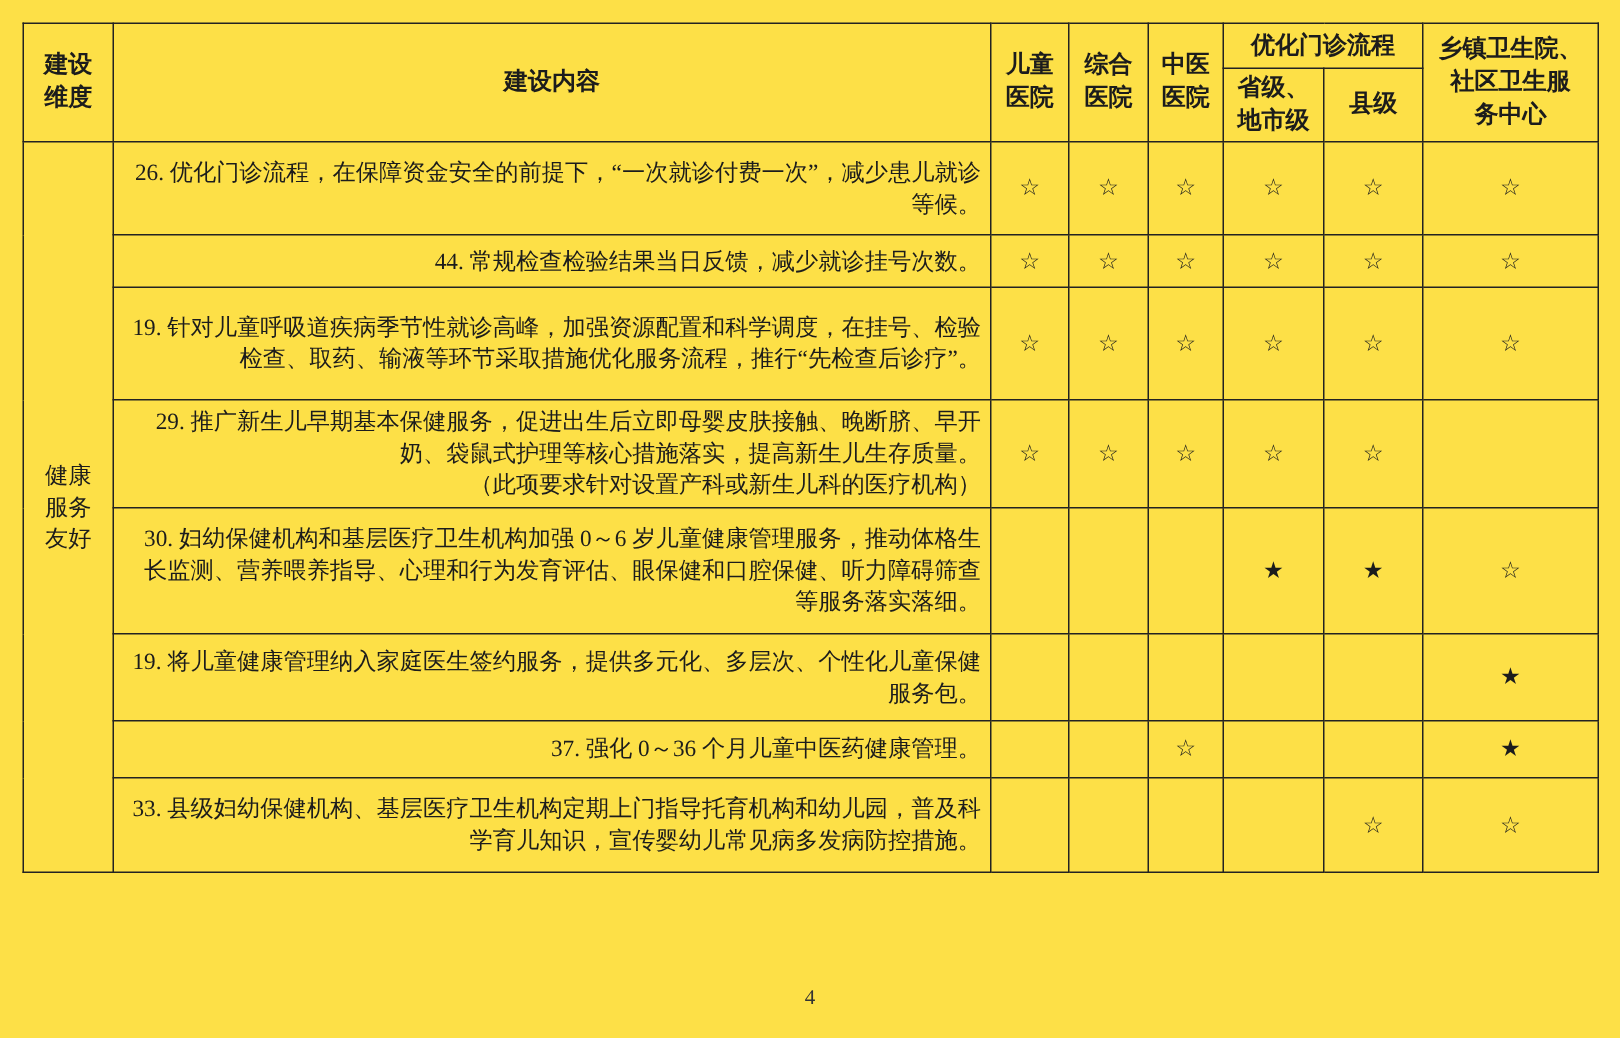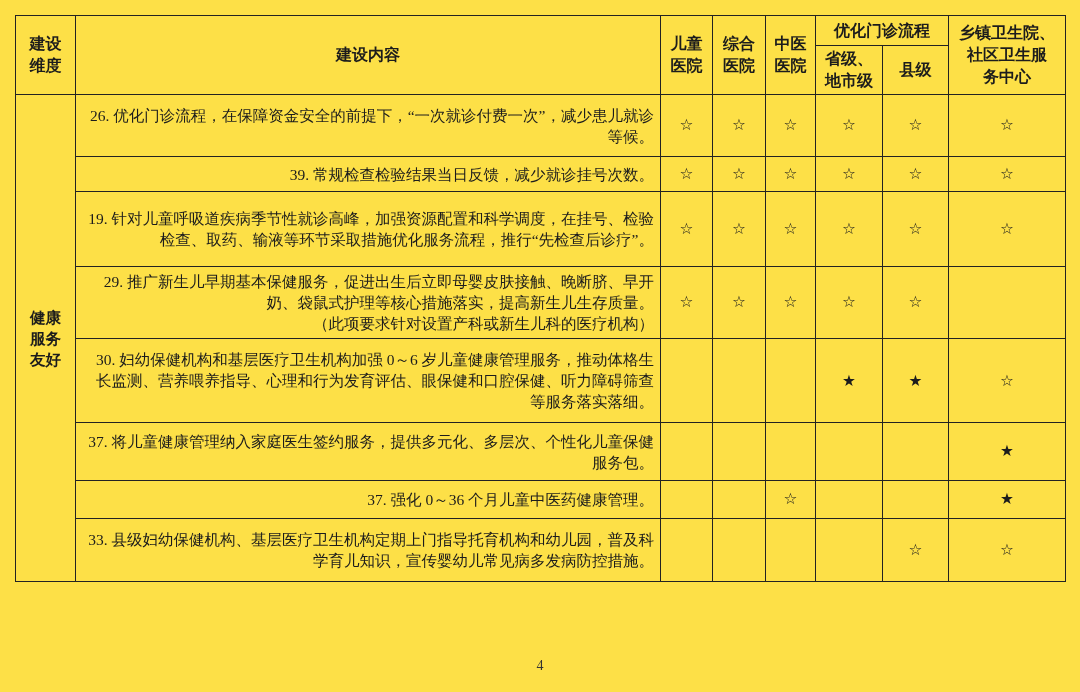--- a/index.html
+++ b/index.html
@@ -30,21 +30,21 @@
   }
   .doc-table th {
     font-weight: bold;
     text-align: center;
     white-space: pre-line;
     line-height: 22px;
     font-size: 16px;
     padding: 2px 2px;
   }
   .dimension-cell {
-    font-weight: bold;
+    font-weight: normal;
     text-align: center;
     white-space: pre-line;
     font-size: 16px;
     line-height: 26px;
   }
   .content-cell {
     text-align: right;
     padding: 4px 6px 4px 8px;
     white-space: pre-line;
   }
@@ -118,21 +118,21 @@
 友好</td>
         <td class="content-cell">26. 优化门诊流程，在保障资金安全的前提下，“一次就诊付费一次”，减少患儿就诊等候。</td>
         <td class="star-cell">☆</td>
         <td class="star-cell">☆</td>
         <td class="star-cell">☆</td>
         <td class="star-cell">☆</td>
         <td class="star-cell">☆</td>
         <td class="star-cell">☆</td>
       </tr>
       <tr class="r1">
-        <td class="content-cell">39. 常规检查检验结果当日反馈，减少就诊挂号次数。</td>
+        <td class="content-cell">44. 常规检查检验结果当日反馈，减少就诊挂号次数。</td>
         <td class="star-cell">☆</td>
         <td class="star-cell">☆</td>
         <td class="star-cell">☆</td>
         <td class="star-cell">☆</td>
         <td class="star-cell">☆</td>
         <td class="star-cell">☆</td>
       </tr>
       <tr class="r2">
         <td class="content-cell">19. 针对儿童呼吸道疾病季节性就诊高峰，加强资源配置和科学调度，在挂号、检验检查、取药、输液等环节采取措施优化服务流程，推行“先检查后诊疗”。</td>
         <td class="star-cell">☆</td>
@@ -155,21 +155,21 @@
       <tr class="r4">
         <td class="content-cell">30. 妇幼保健机构和基层医疗卫生机构加强 0～6 岁儿童健康管理服务，推动体格生长监测、营养喂养指导、心理和行为发育评估、眼保健和口腔保健、听力障碍筛查等服务落实落细。</td>
         <td class="star-cell"></td>
         <td class="star-cell"></td>
         <td class="star-cell"></td>
         <td class="star-cell">★</td>
         <td class="star-cell">★</td>
         <td class="star-cell">☆</td>
       </tr>
       <tr class="r5">
-        <td class="content-cell">37. 将儿童健康管理纳入家庭医生签约服务，提供多元化、多层次、个性化儿童保健服务包。</td>
+        <td class="content-cell">19. 将儿童健康管理纳入家庭医生签约服务，提供多元化、多层次、个性化儿童保健服务包。</td>
         <td class="star-cell"></td>
         <td class="star-cell"></td>
         <td class="star-cell"></td>
         <td class="star-cell"></td>
         <td class="star-cell"></td>
         <td class="star-cell">★</td>
       </tr>
       <tr class="r6">
         <td class="content-cell">37. 强化 0～36 个月儿童中医药健康管理。</td>
         <td class="star-cell"></td>

